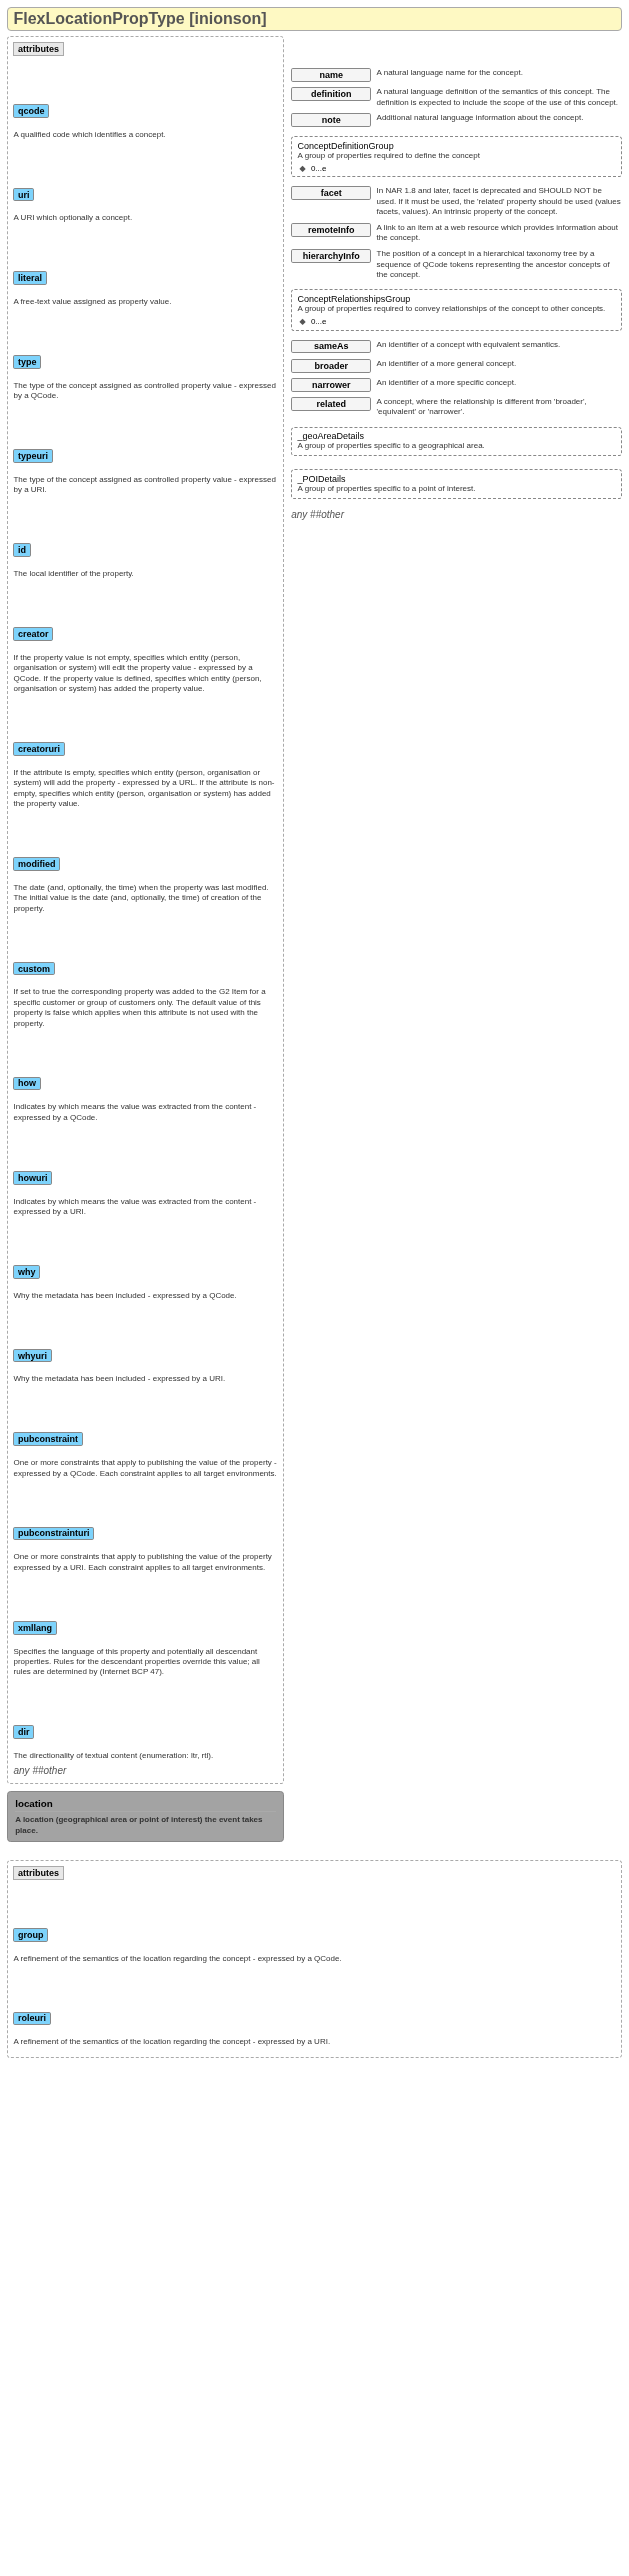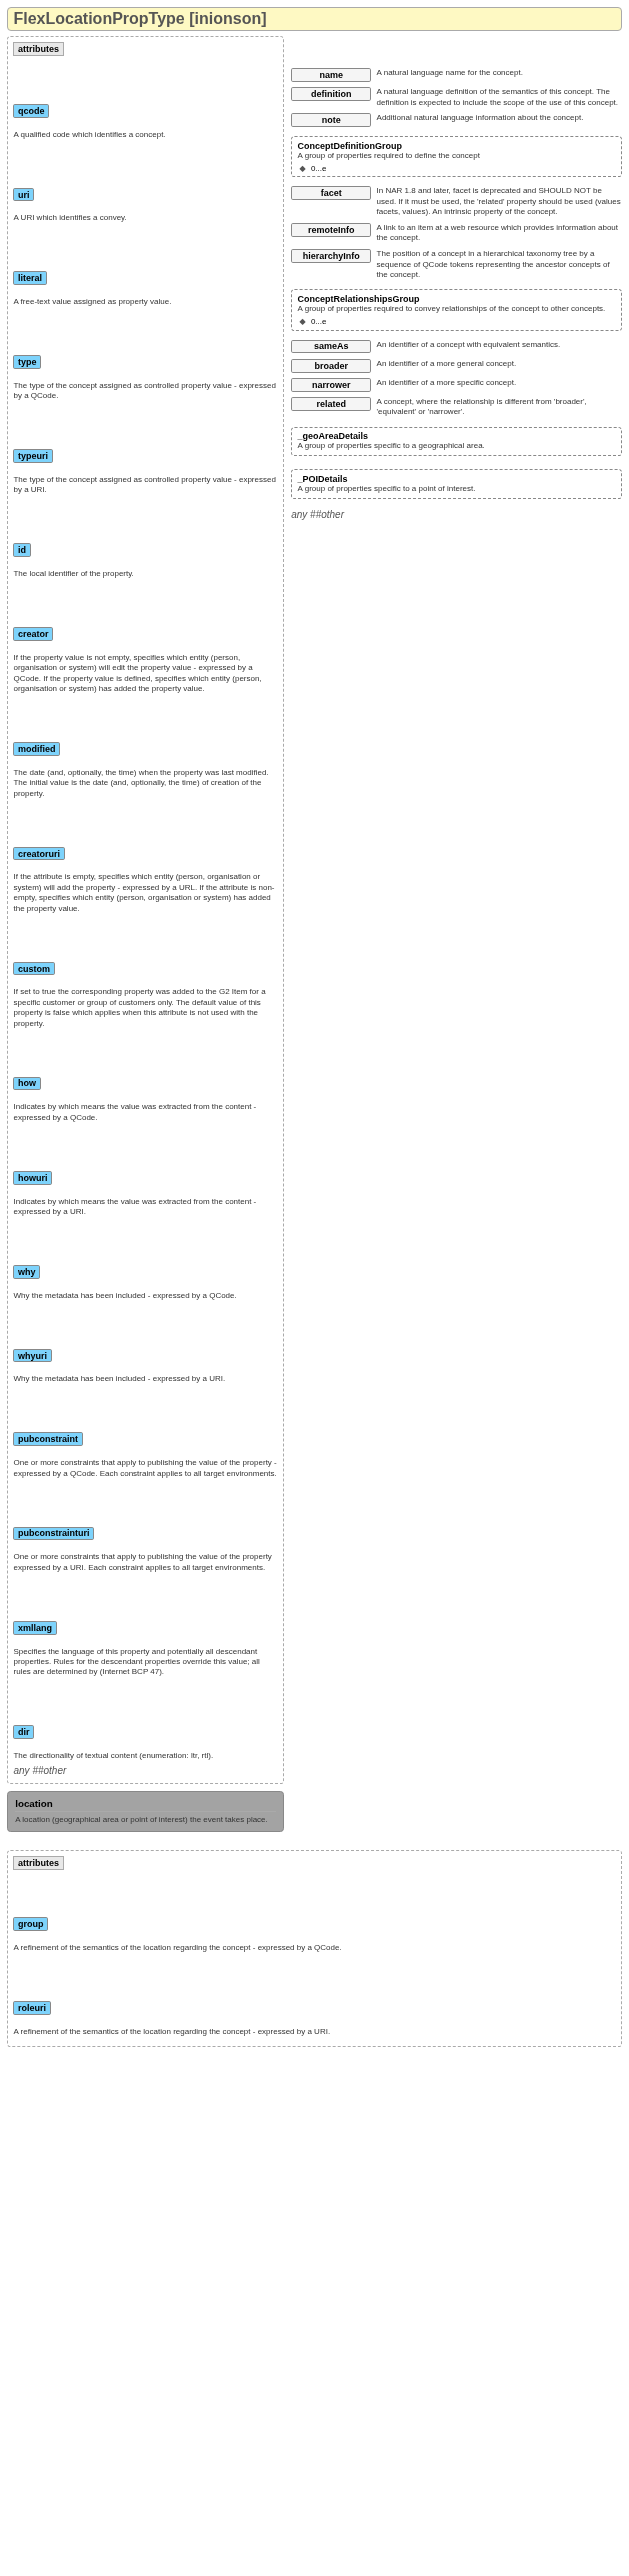--- a/index.html
+++ b/index.html
@@ -88,33 +88,34 @@
       font-weight: bold;
       color: #000;
       border-bottom: 0.9px solid #aaa;
       padding-bottom: 1.8px;
       margin-bottom: 3.6px;
     }
     .location-desc {
       font-size: 8px;
       color: #333;
       line-height: 1.3;
+      font-weight: bold;
     }
     .group-box {
       border: 1.3px dashed #888;
       border-radius: 3.6px;
       padding: 3.6px 5.4px;
       margin: 3.6px 0;
       display: flex;
       align-items: flex-start;
       gap: 5.4px;
     }
     .group-label {
       font-size: 9px;
-      font-weight: bold;
+      font-weight: normal;
       color: #000;
     }
     .group-desc {
       font-size: 8px;
       color: #333;
       line-height: 1.3;
     }
     .right-items {
       display: flex;
       flex-direction: column;
@@ -172,21 +173,21 @@
         <div class="attributes-title">attributes</div>
 
         
         <div class="attr-item">
           <span class="attr-name">qcode</span>
           <span class="attr-desc-text">A qualified code which identifies a concept.</span>
         </div>
         
         <div class="attr-item">
           <span class="attr-name">uri</span>
-          <span class="attr-desc-text">A URI which identifies a convey.</span>
+          <span class="attr-desc-text">A URI which optionally a concept.</span>
         </div>
         
         <div class="attr-item">
           <span class="attr-name">literal</span>
           <span class="attr-desc-text">A free-text value assigned as property value.</span>
         </div>
         
         <div class="attr-item">
           <span class="attr-name">type</span>
           <span class="attr-desc-text">The type of the concept assigned as controlled property value - expressed by a QCode.</span>
@@ -201,27 +202,27 @@
           <span class="attr-name">id</span>
           <span class="attr-desc-text">The local identifier of the property.</span>
         </div>
         
         <div class="attr-item">
           <span class="attr-name">creator</span>
           <span class="attr-desc-text">If the property value is not empty, specifies which entity (person, organisation or system) will edit the property value - expressed by a QCode. If the property value is defined, specifies which entity (person, organisation or system) has added the property value.</span>
         </div>
         
         <div class="attr-item">
+          <span class="attr-name">creatoruri</span>
+          <span class="attr-desc-text">If the attribute is empty, specifies which entity (person, organisation or system) will add the property - expressed by a URL. If the attribute is non-empty, specifies which entity (person, organisation or system) has added the property value.</span>
+        </div>
+        
+        <div class="attr-item">
           <span class="attr-name">modified</span>
           <span class="attr-desc-text">The date (and, optionally, the time) when the property was last modified. The initial value is the date (and, optionally, the time) of creation of the property.</span>
-        </div>
-        
-        <div class="attr-item">
-          <span class="attr-name">creatoruri</span>
-          <span class="attr-desc-text">If the attribute is empty, specifies which entity (person, organisation or system) will add the property - expressed by a URL. If the attribute is non-empty, specifies which entity (person, organisation or system) has added the property value.</span>
         </div>
         
         <div class="attr-item">
           <span class="attr-name">custom</span>
           <span class="attr-desc-text">If set to true the corresponding property was added to the G2 Item for a specific customer or group of customers only. The default value of this property is false which applies when this attribute is not used with the property.</span>
         </div>
         
         <div class="attr-item">
           <span class="attr-name">how</span>
           <span class="attr-desc-text">Indicates by which means the value was extracted from the content - expressed by a QCode.</span>

